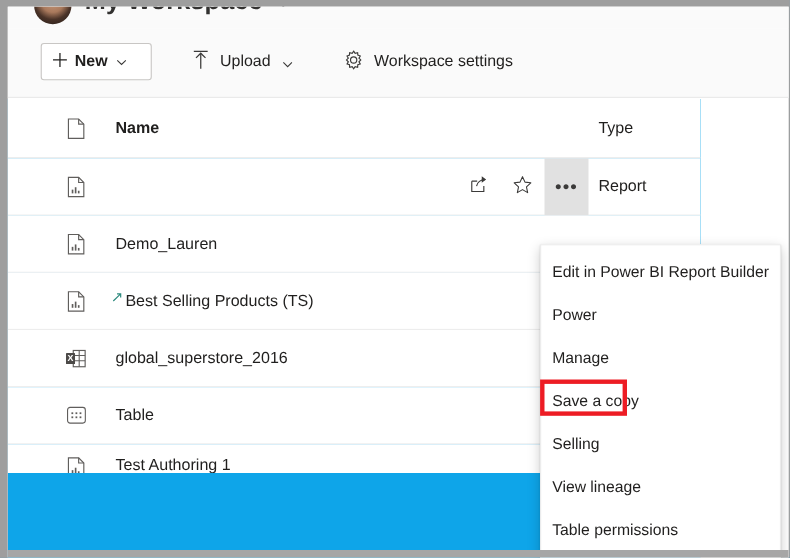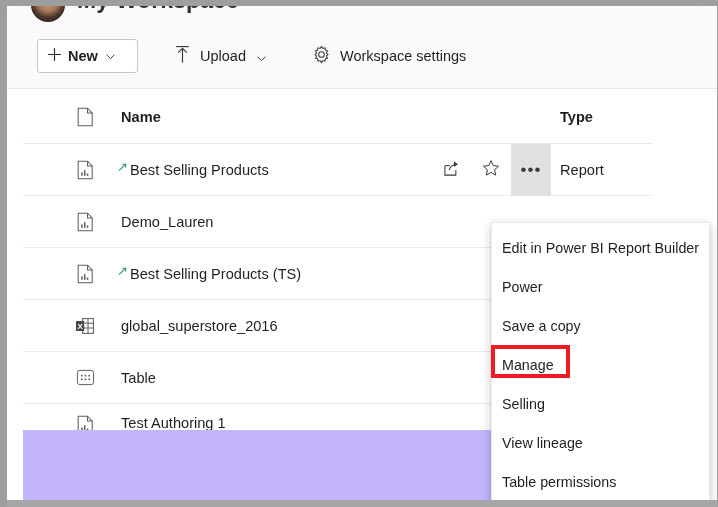--- a/index.html
+++ b/index.html
@@ -119,24 +119,24 @@
     font-size: 14.5px;
     color: #201f1e;
   }
   .cmd-upload { left: 167px; }
   .cmd-settings { left: 305px; }
   .cmd-icon { display: flex; align-items: center; justify-content: center; }
 
   
   .table-wrap {
     position: absolute;
-    left: 16px; top: 84px;
+    left: 0; top: 84px;
     width: 630px;
     height: 417px;
-    background: #c4b5fd;
+    background: #0ea5e9;
     overflow: hidden;
   }
   .row {
     position: relative;
     height: 52px;
     display: flex;
     align-items: center;
     border-bottom: 1px solid #ededed;
     background: #ffffff;
   }
@@ -177,21 +177,21 @@
     color: #2e8b7f;
     flex: none;
   }
   .cell-type {
     position: absolute;
     left: 537px;
     font-size: 14.6px;
     color: #201f1e;
     white-space: nowrap;
   }
-  .row.head .cell-type { font-weight: 700; }
+  .row.head .cell-type { font-weight: 400; }
   .cell-owner {
     position: absolute;
     left: 690px;
     font-size: 14.6px;
     color: #605e5c;
     white-space: nowrap;
   }
   .row.head .cell-owner { font-weight: 700; color: #201f1e; }
 
   .row-actions {
@@ -351,28 +351,20 @@
 
       <div class="row">
         <div class="cell-icon">
           <svg width="17" height="20" viewBox="0 0 17 20" aria-hidden="true">
             <path d="M1.2 1.2 L10.5 1.2 L15.2 5.9 L15.2 18.8 L1.2 18.8 Z" stroke="#605e5c" stroke-width="1.05" fill="none"></path>
             <path d="M10.5 1.2 L10.5 5.9 L15.2 5.9" stroke="#605e5c" stroke-width="1.05" fill="none"></path>
             <rect x="4.2" y="12.4" width="1.5" height="3.4" fill="#605e5c"></rect>
             <rect x="7.0" y="10.2" width="1.5" height="5.6" fill="#605e5c"></rect>
             <rect x="9.8" y="13.4" width="1.5" height="2.4" fill="#605e5c"></rect>
           </svg>
-        </div>
-        <div class="cell-name">
-          <span class="endorse">
-            <svg width="9" height="9" viewBox="0 0 9 9" aria-hidden="true">
-              <path d="M1 7.6 L7.4 1.4 M4.4 1.2 L7.7 1.2 L7.7 4.4" stroke="#2e8b7f" stroke-width="1.1" fill="none"></path>
-            </svg>
-          </span>
-          <span class="name-text">Best Selling Products</span>
         </div>
         <div class="row-actions">
           <div class="act-btn">
             <span>
               <svg width="17" height="17" viewBox="0 0 18 18" aria-hidden="true">
                 <path d="M2.0 6.0 L2.0 16.0 L13.6 16.0 L13.6 10.6" stroke="#3b3a39" stroke-width="1.1" fill="none"></path>
                 <path d="M2.0 6.0 L7.2 6.0" stroke="#3b3a39" stroke-width="1.1" fill="none"></path>
                 <path d="M6.6 10.8 C7.6 6.4 11.0 4.6 15.0 4.4" stroke="#3b3a39" stroke-width="1.1" fill="none"></path>
                 <path d="M11.6 1.4 L15.8 4.4 L11.6 7.5 Z" fill="#3b3a39"></path>
               </svg>
@@ -477,22 +469,22 @@
         </div>
         <div class="cell-type">Report</div>
         <div class="cell-owner">Ni</div>
       </div>
 
     </div>
 
     <div class="context-menu">
       <div class="menu-item">Edit in Power BI Report Builder</div>
       <div class="menu-item">Power</div>
+      <div class="menu-item">Manage</div>
       <div class="menu-item">Save a copy</div>
-      <div class="menu-item">Manage</div>
       <div class="menu-item">Selling</div>
       <div class="menu-item">View lineage</div>
       <div class="menu-item">Table permissions</div>
     </div>
 
     <div class="highlight-box"></div>
 
     <div class="bottom-bar"></div>
 
   </div>

